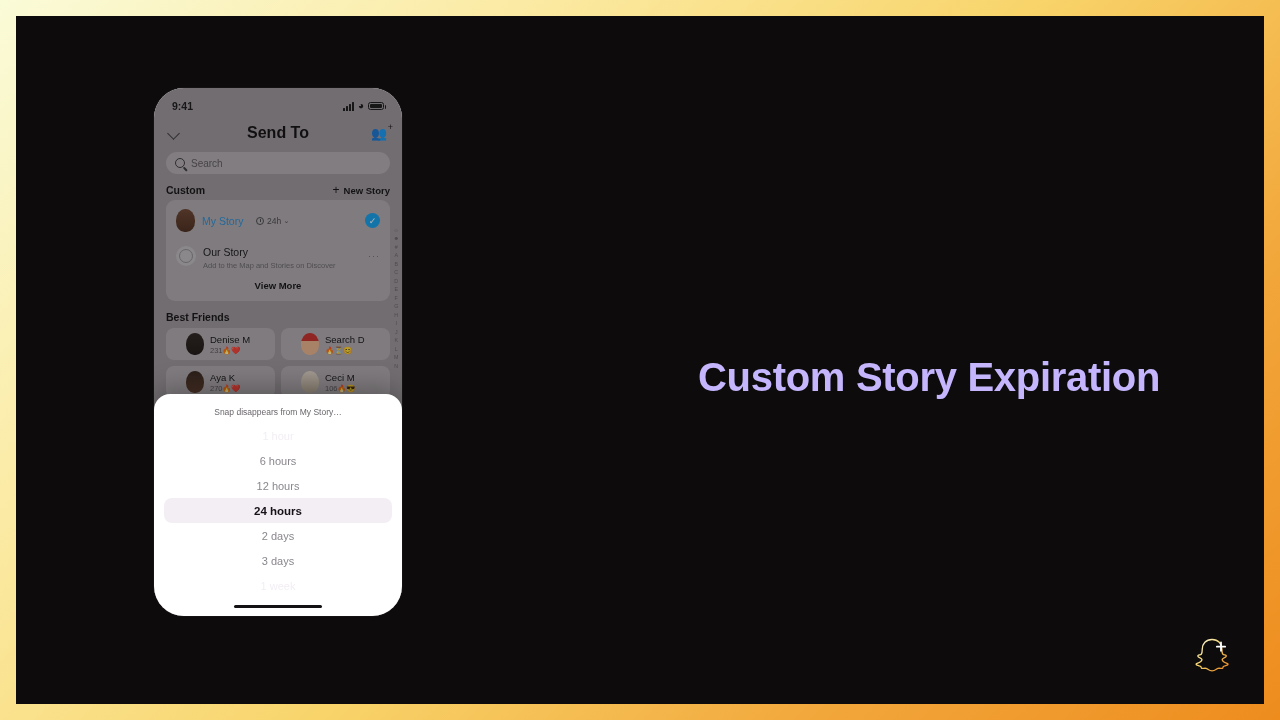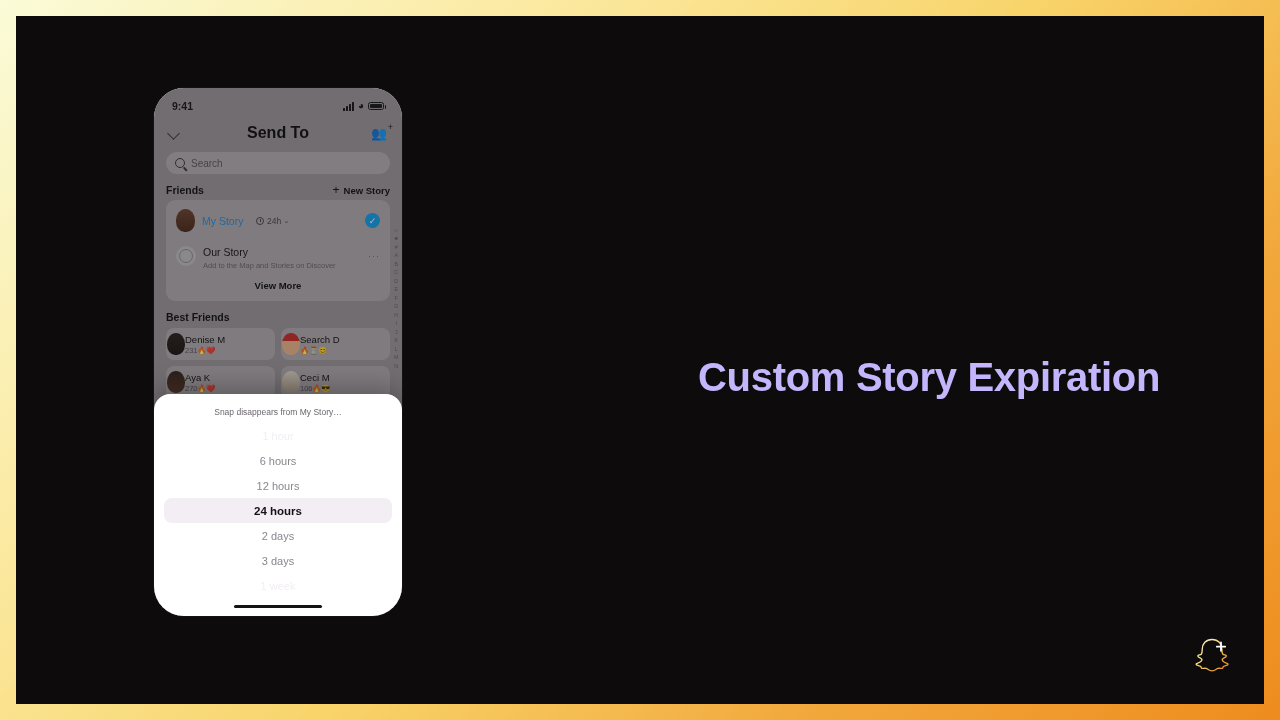--- a/index.html
+++ b/index.html
@@ -172,21 +172,21 @@
   .dots-more { margin-left:auto; font-size:9px; color:#6b686b; letter-spacing:1px;}
   .view-more {
     text-align:center; font-size:9.5px; font-weight:bold;
     color:#141414; padding:5px 0 6px 0;
   }
   
   .bf-head { font-size:10.5px; font-weight:bold; color:#141414; padding:10px 12px 5px 12px; }
   .grid { display:grid; grid-template-columns:1fr 1fr; gap:6px; padding:0 12px; }
   .fcard {
     background:rgba(255,255,255,0.20); border-radius:8px;
-    padding:5px 1px; display:flex; align-items:center; gap:0;
+    padding:5px 20px; display:flex; align-items:center; gap:6px;
   }
   .fav { width:18px;height:22px;flex:none;border-radius:50% 50% 45% 45%; }
   .fav.a{background:linear-gradient(#2c2420,#1d1714)}
   .fav.b{background:linear-gradient(#c4302b 0 38%,#e8b48c 38%)}
   .fav.c{background:linear-gradient(#35251d,#5a3c2a)}
   .fav.d{background:linear-gradient(#ded5c7,#b9ab97)}
   .fname { font-size:9.5px; color:#141414; }
   .fmeta { font-size:7.5px; color:#58555a; margin-top:1px; }
 
   
@@ -258,21 +258,21 @@
         <span class="nav-title">Send To</span>
         <span class="addfriend">👥<sup>+</sup></span>
       </div>
 
       <div class="searchbar">
         <span class="search-ico"></span>
         <span class="search-ph">Search</span>
       </div>
 
       <div class="sec-head">
-        <span class="sec-title">Friends</span>
+        <span class="sec-title">Custom</span>
         <span class="new-story">
           <span class="plus-ico">+</span>
           <span>New Story</span>
         </span>
       </div>
 
       <div class="card">
         <div class="story-row">
           <span class="avatar"></span>
           <span class="story-name">My Story</span>

